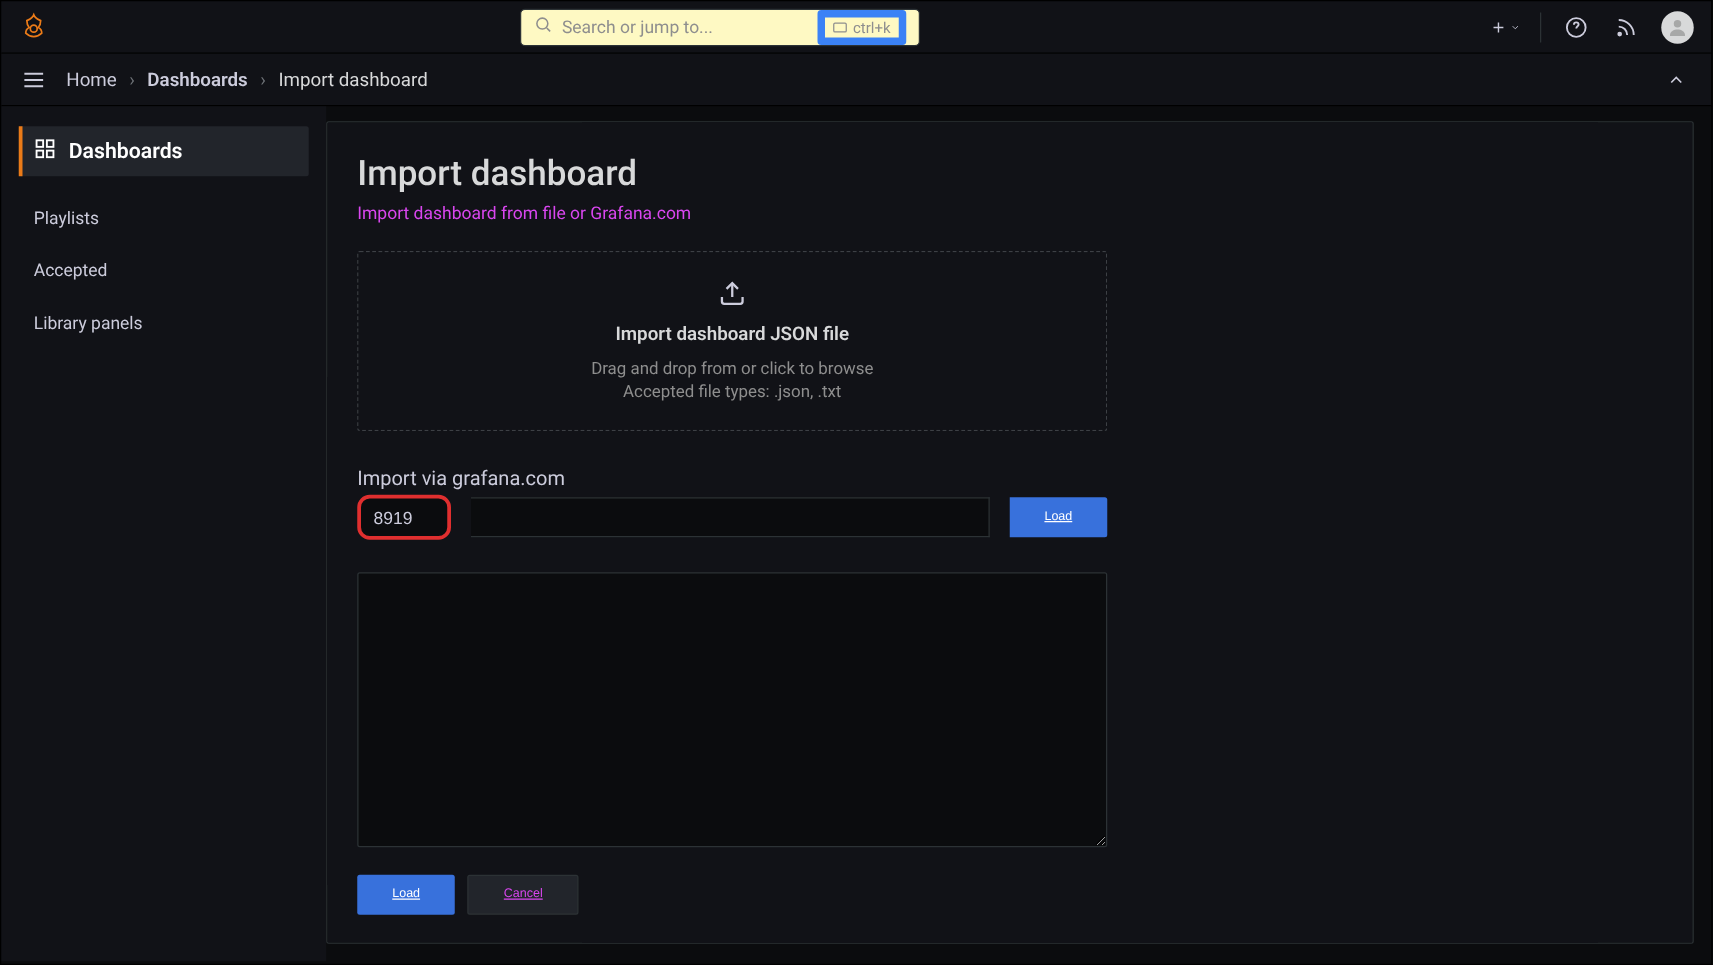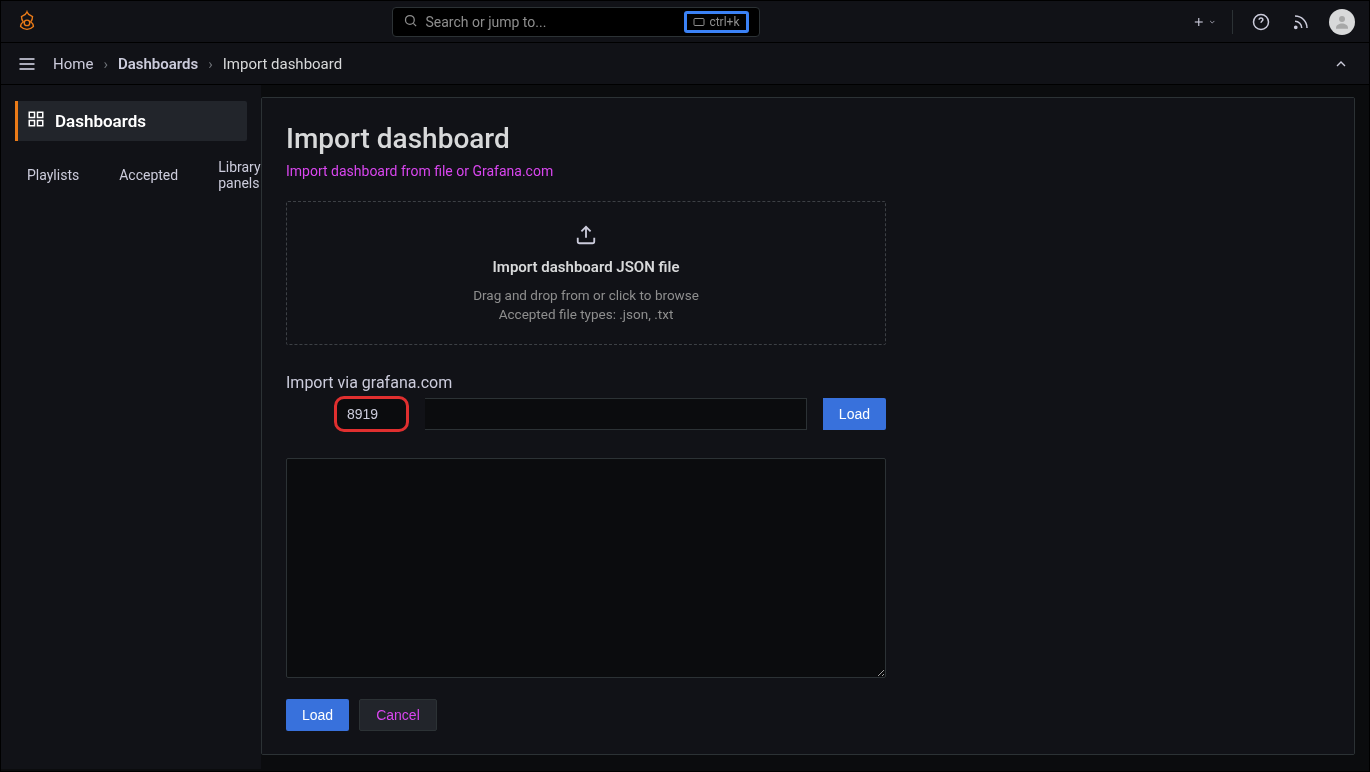--- a/index.html
+++ b/index.html
@@ -29,33 +29,33 @@
   }
   .search-wrap {
     margin-left: auto;
     margin-right: auto;
     position: relative;
     left: -40px;
   }
   .search-box {
     display: flex;
     align-items: center;
-    width: 368px;
+    width: 320px;
     height: 30px;
-    background: #000000;
+    background: #fef9c3;
     border: 1px solid #2c3235;
     border-radius: 4px;
     padding: 0 10px;
     color: #8e8e8e;
     gap: 8px;
   }
   .search-box .placeholder { flex: 1; color: #8e8e8e; font-size: 14px; }
   .kbd {
     display: flex; align-items: center; gap: 4px;
-    border: 3px solid #3b82f6;
+    border: 6px solid #3b82f6;
     border-radius: 3px;
     padding: 1px 6px;
     font-size: 12px;
     color: #8e8e8e;
   }
   .top-right {
     display: flex;
     align-items: center;
     gap: 16px;
   }
@@ -131,21 +131,21 @@
     font-size: 17px;
     position: relative;
   }
   .sidebar .nav-item.active::before {
     content: "";
     position: absolute;
     left: 0; top: 0; bottom: 0;
     width: 3px;
     background: #eb7b18;
   }
-  .sidebar .sub { margin-top: 14px; display: flex; flex-direction: row; gap: 16px; }
+  .sidebar .sub { margin-top: 14px; display: flex; flex-direction: column; gap: 2px; }
 
   .content-wrap {
     flex: 1;
     padding: 12px 14px 14px 0;
   }
   .content {
     border: 1px solid #2c3235;
     border-radius: 2px;
     height: 100%;
     padding: 24px 24px;
@@ -171,21 +171,21 @@
     padding: 22px 20px 20px;
     text-align: center;
     cursor: pointer;
   }
   .dropzone .up-icon { display:flex; justify-content:center; margin-bottom: 12px; }
   .dropzone .dz-title { color: #d8d9da; font-weight: 600; font-size: 15px; margin-bottom: 10px; }
   .dropzone .dz-sub { color: #8e8e8e; font-size: 13.5px; line-height: 1.4; }
 
   .field-block { margin-top: 28px; width: 600px; }
   .field-label { font-size: 16px; color: #ccccdc; margin-bottom: 6px; }
-  .input-row { display: flex; gap: 16px; align-items:stretch;margin-left:48px; }
+  .input-row { display: flex; gap: 16px; align-items:stretch; }
   .text-input {
     flex: 1;
     height: 32px;
     background: #0b0c0e;
     border: 1px solid #2c3235;
     border-radius: 2px 0 0 2px;
     color: #ccccdc;
     padding: 0 10px;
     font-size: 14px;
     outline: none;
@@ -202,27 +202,28 @@
   }
   .input-row .after-highlight {
     flex:1;
     height:32px;
     background:#0b0c0e;
     border:1px solid #2c3235;
     border-left:none;
   }
   .btn {
     height: 32px;
-    padding: 0 16px;
+    padding: 0 28px;
     border: none;
     border-radius: 2px;
-    font-size: 14px;
+    font-size: 10px;
     cursor: pointer;
     display: inline-flex;
     align-items: center;
+    text-decoration: underline;
   }
   .btn-primary { background: #3871dc; color: #fff; }
   .btn-primary.load-right { border-radius: 0 2px 2px 0; }
   .btn-secondary { background: #22252b; color:#d946ef; border:1px solid #2c3235; }
 
   textarea.json-area {
     width: 100%;
     height: 220px;
     background: #0b0c0e;
     border: 1px solid #2c3235;

